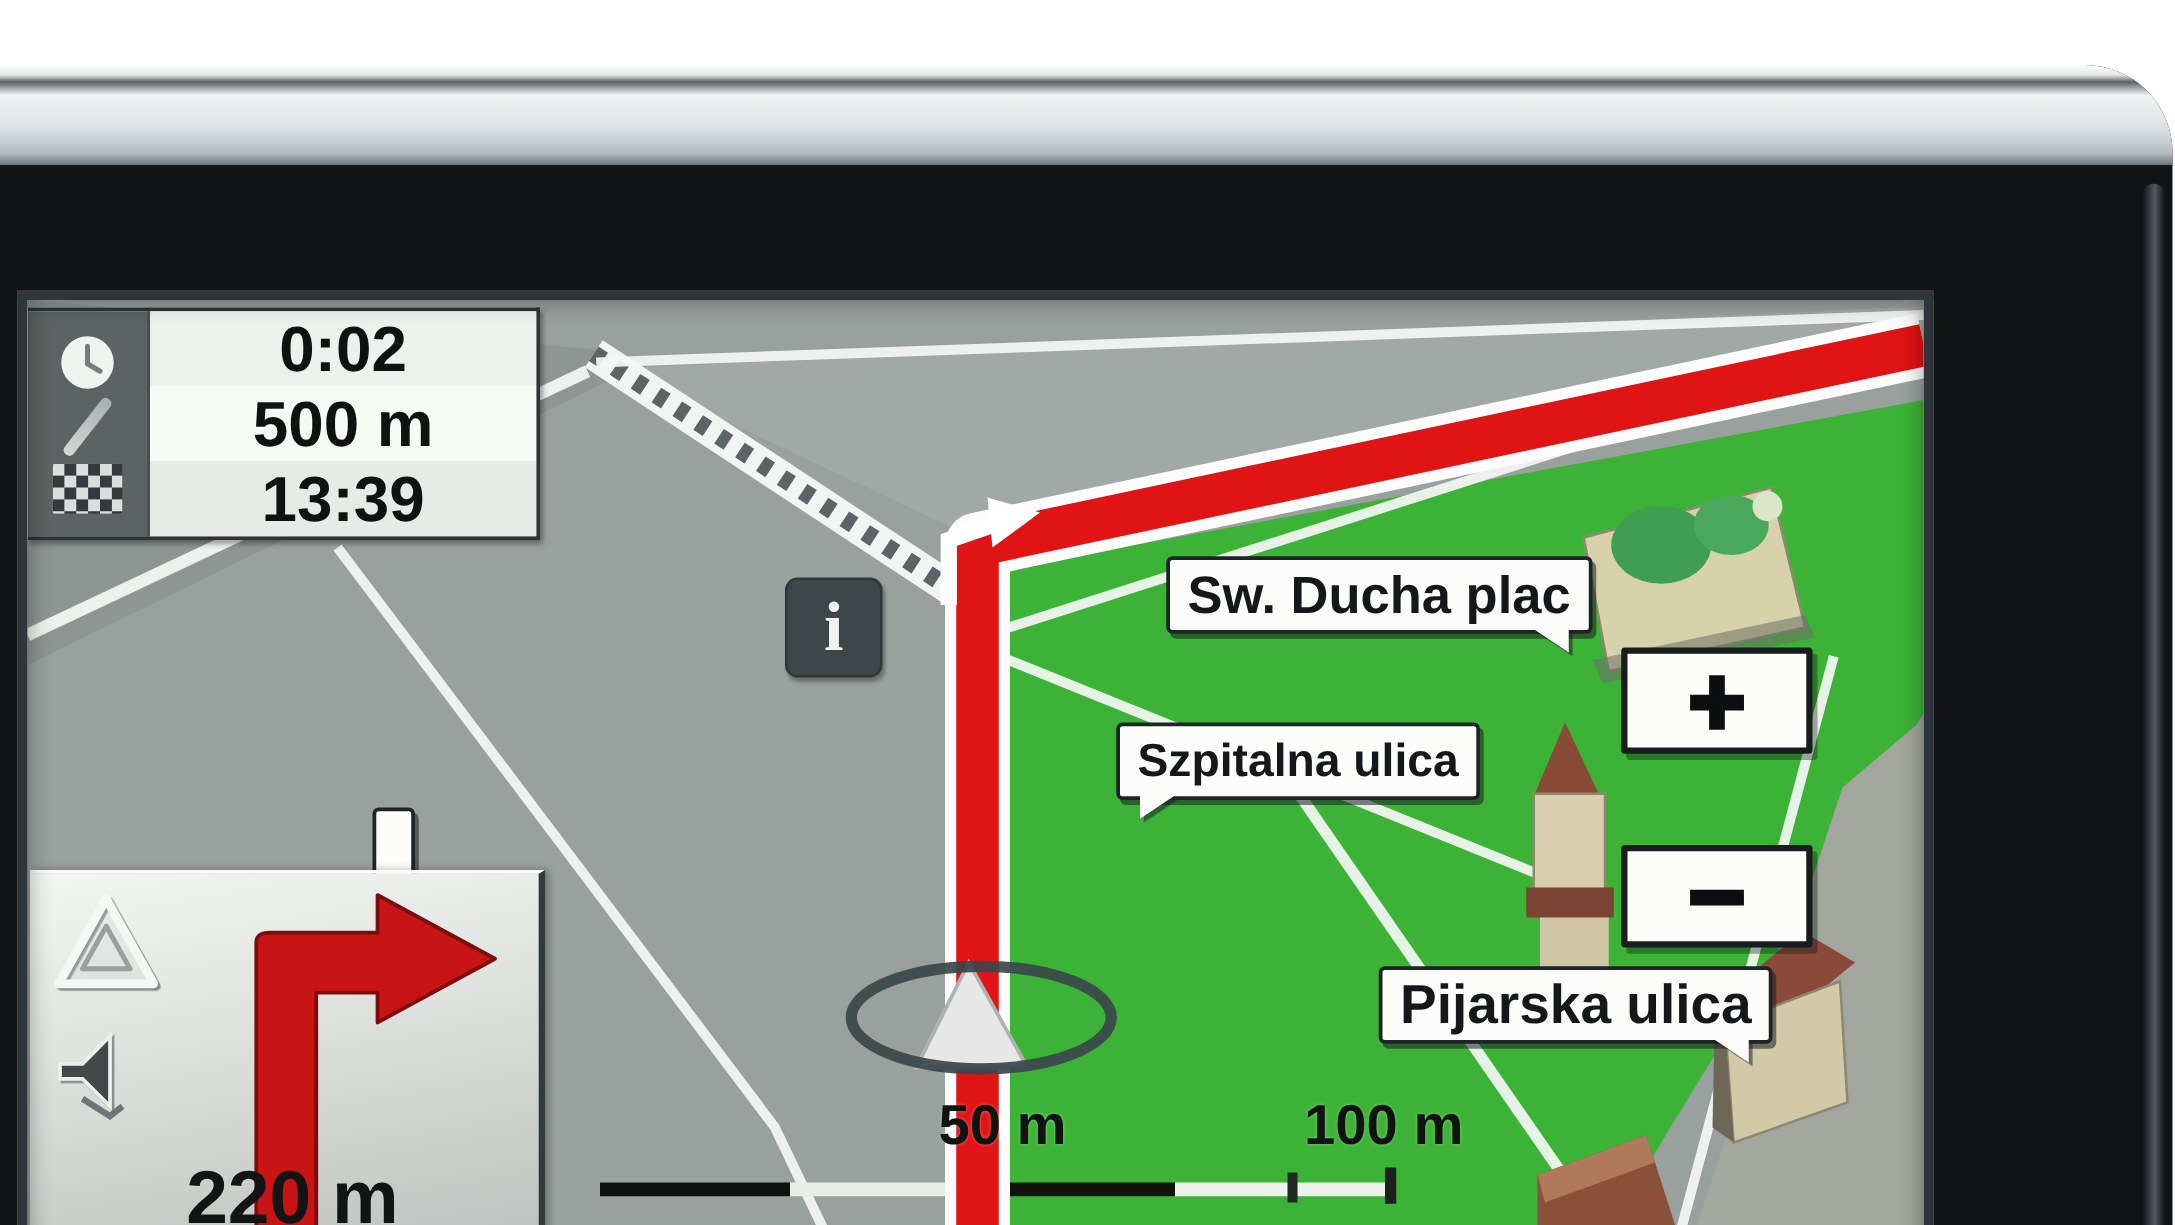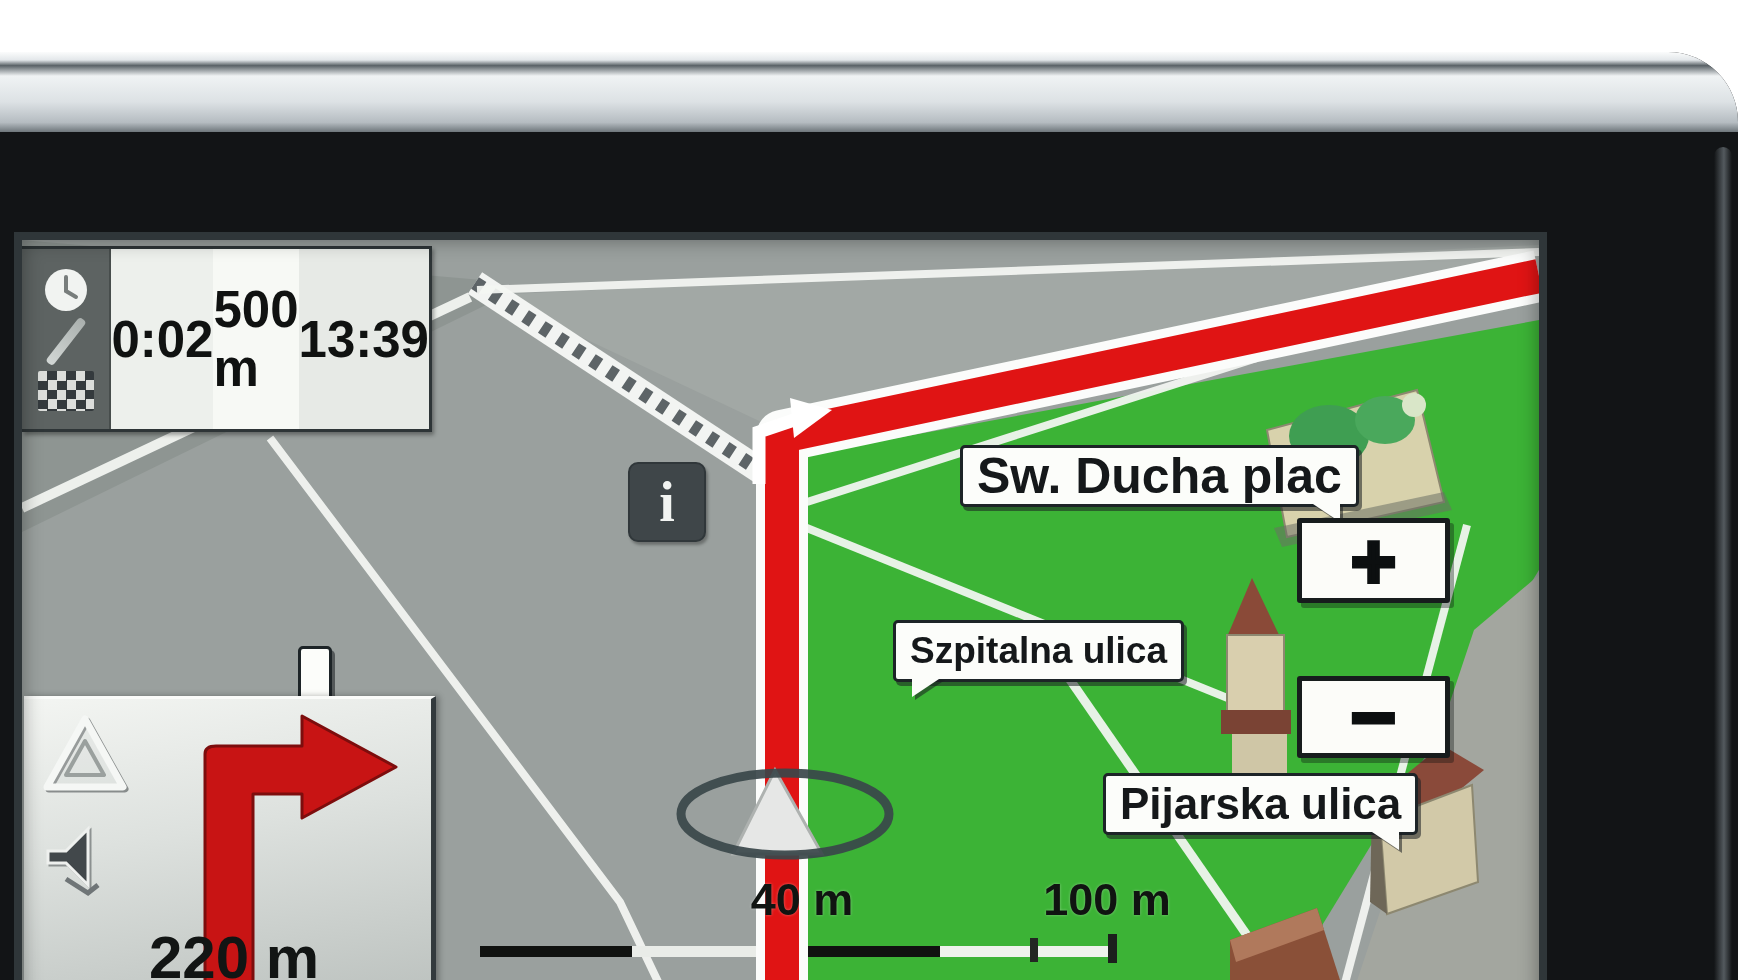--- a/index.html
+++ b/index.html
@@ -48,21 +48,21 @@
   }
   .icon-col{
     width:98px;background:#5d6362;border-right:2px solid #474d4c;
     display:flex;flex-direction:column;align-items:center;justify-content:space-around;
     padding:6px 0;box-sizing:border-box;
   }
   .route-icon{width:56px;height:9px;border-radius:4px;
     background:linear-gradient(90deg,#d2d7d5,#a9afad);transform:rotate(-52deg);}
   .flag-icon{width:56px;height:40px;border-radius:2px;opacity:.92;
     background:repeating-conic-gradient(#31373a 0% 25%, #e7e9e6 0% 50%) 0 0/19px 19px;}
-  .info-rows{flex:1;display:flex;flex-direction:row;}
+  .info-rows{flex:1;display:flex;flex-direction:column;}
   .info-row{flex:1;display:flex;align-items:center;justify-content:center;
     font-size:51px;font-weight:bold;color:#101211;letter-spacing:0px;}
   .r1{background:#edf0ec;}
   .r2{background:#f7f9f5;}
   .r3{background:#e7eae6;}
   
   .info-btn{
     position:absolute;left:606px;top:222px;width:78px;height:80px;
     background:#3f4649;border:2px solid #30373a;border-radius:10px;
     color:#f2f4f2;display:flex;align-items:center;justify-content:center;
@@ -70,22 +70,22 @@
     padding:0;cursor:pointer;box-shadow:2px 3px 3px rgba(0,0,0,.3);
   }
   
   .street-label{
     position:absolute;box-sizing:border-box;height:62px;
     background:#fcfdfa;border:3px solid #1d2427;border-radius:5px;
     color:#15181a;font-weight:bold;white-space:nowrap;
     display:flex;align-items:center;padding:0 14px;
     box-shadow:3px 4px 0 rgba(25,30,33,.55);
   }
-  .lbl-ducha{left:938px;top:205px;font-size:50px;}
-  .lbl-szpitalna{left:871px;top:338px;font-size:37px;margin-top:42px;}
+  .lbl-ducha{left:911px;top:205px;font-size:42px;}
+  .lbl-szpitalna{left:871px;top:338px;font-size:37px;}
   .lbl-zacisze{left:276px;top:406px;font-size:34px;height:58px;}
   .lbl-pijarska{left:1081px;top:533px;font-size:44px;}
   .tail{position:absolute;width:0;height:0;filter:drop-shadow(3px 3px 0 rgba(25,30,33,.55));}
   .tail-br{bottom:-18px;right:16px;border-top:20px solid #fcfdfa;border-left:30px solid transparent;}
   .tail-bl{bottom:-18px;left:16px;border-top:20px solid #fcfdfa;border-right:30px solid transparent;}
   .tail-bc{bottom:-16px;left:58%;border-top:18px solid #fcfdfa;border-right:24px solid transparent;}
   
   .zoom{
     position:absolute;left:1275px;width:153px;height:85px;
     background:#fcfcf9;border:5px solid #171c1d;border-radius:3px;
@@ -239,21 +239,21 @@
       <span class="tail tail-br"></span>
     </div>
 
     <button class="zoom zoom-in">
       <span>+</span>
     </button>
     <button class="zoom zoom-out">
       <span>−</span>
     </button>
 
-    <div class="scale-label scale-50">40 m</div>
+    <div class="scale-label scale-50">50 m</div>
     <div class="scale-label scale-100">100 m</div>
 
     <div class="turn-panel">
       <svg class="hazard-icon" width="90" height="90" viewBox="0 0 90 90">
         <path d="M45,8 L83,76 L7,76 Z" fill="rgba(255,255,255,0.10)" stroke="#f5f7f5" stroke-width="7" stroke-linejoin="round" style="filter:drop-shadow(2px 2px 0 rgba(60,65,68,.55));"></path>
         <path d="M45,30 L64,64 L26,64 Z" fill="none" stroke="#9aa09e" stroke-width="4" stroke-linejoin="round"></path>
       </svg>
       <svg class="mute-icon" width="90" height="90" viewBox="0 0 90 90">
         <polygon points="12,36 30,36 52,14 52,70 30,48 12,48" fill="#42484b" stroke="#eef0ee" stroke-width="3" style="filter:drop-shadow(2px 2px 0 rgba(60,65,68,.5));"></polygon>
         <path d="M30,64 L52,78 L62,70" stroke="#6f7577" stroke-width="5" fill="none"></path>

